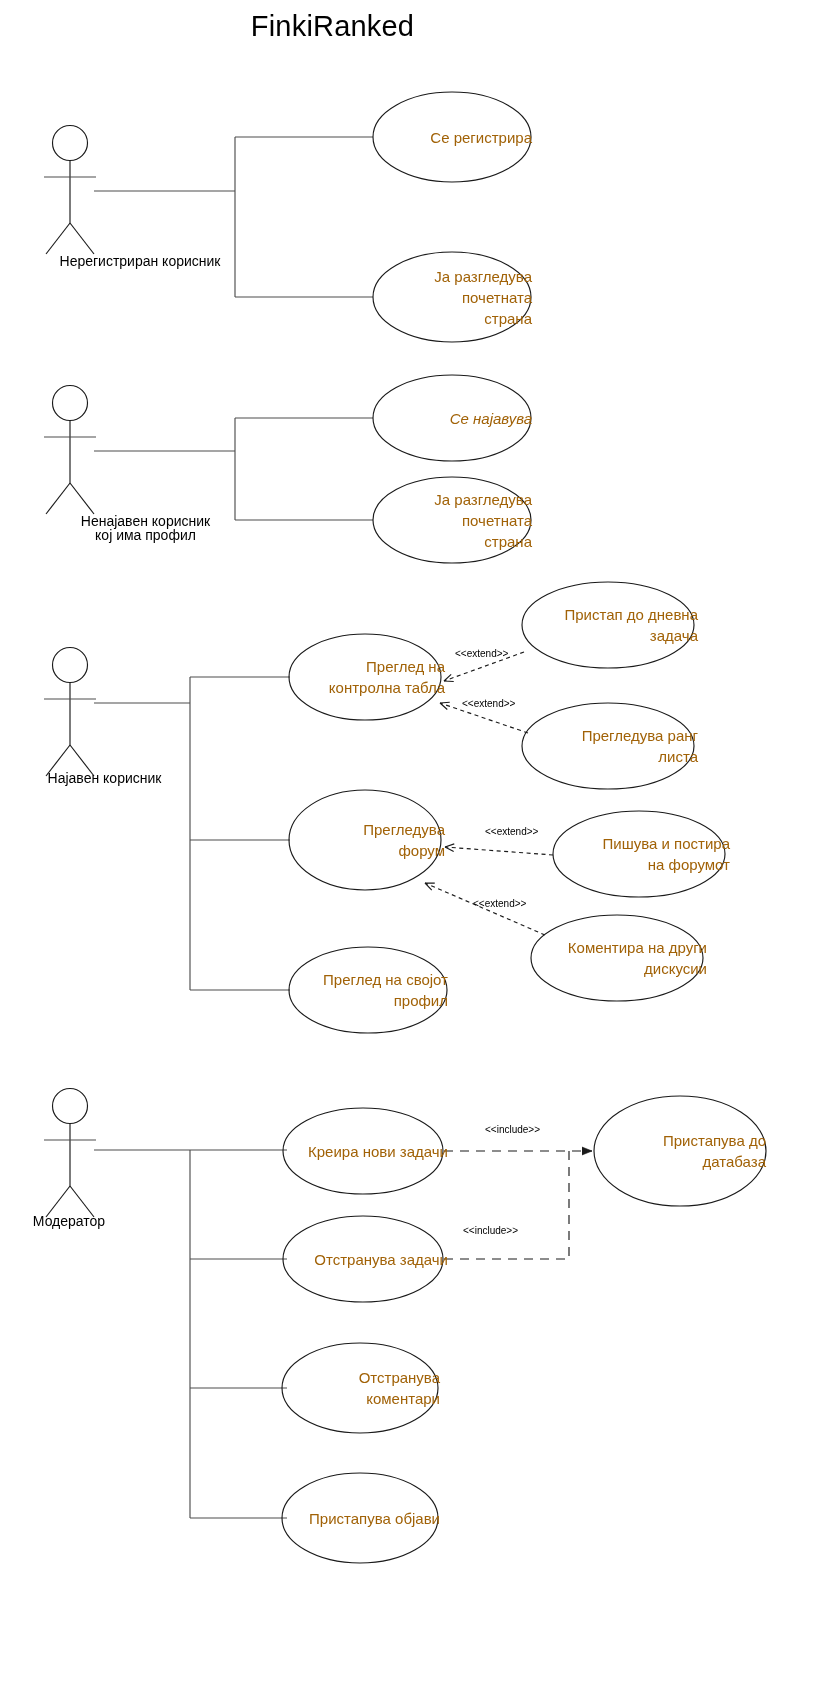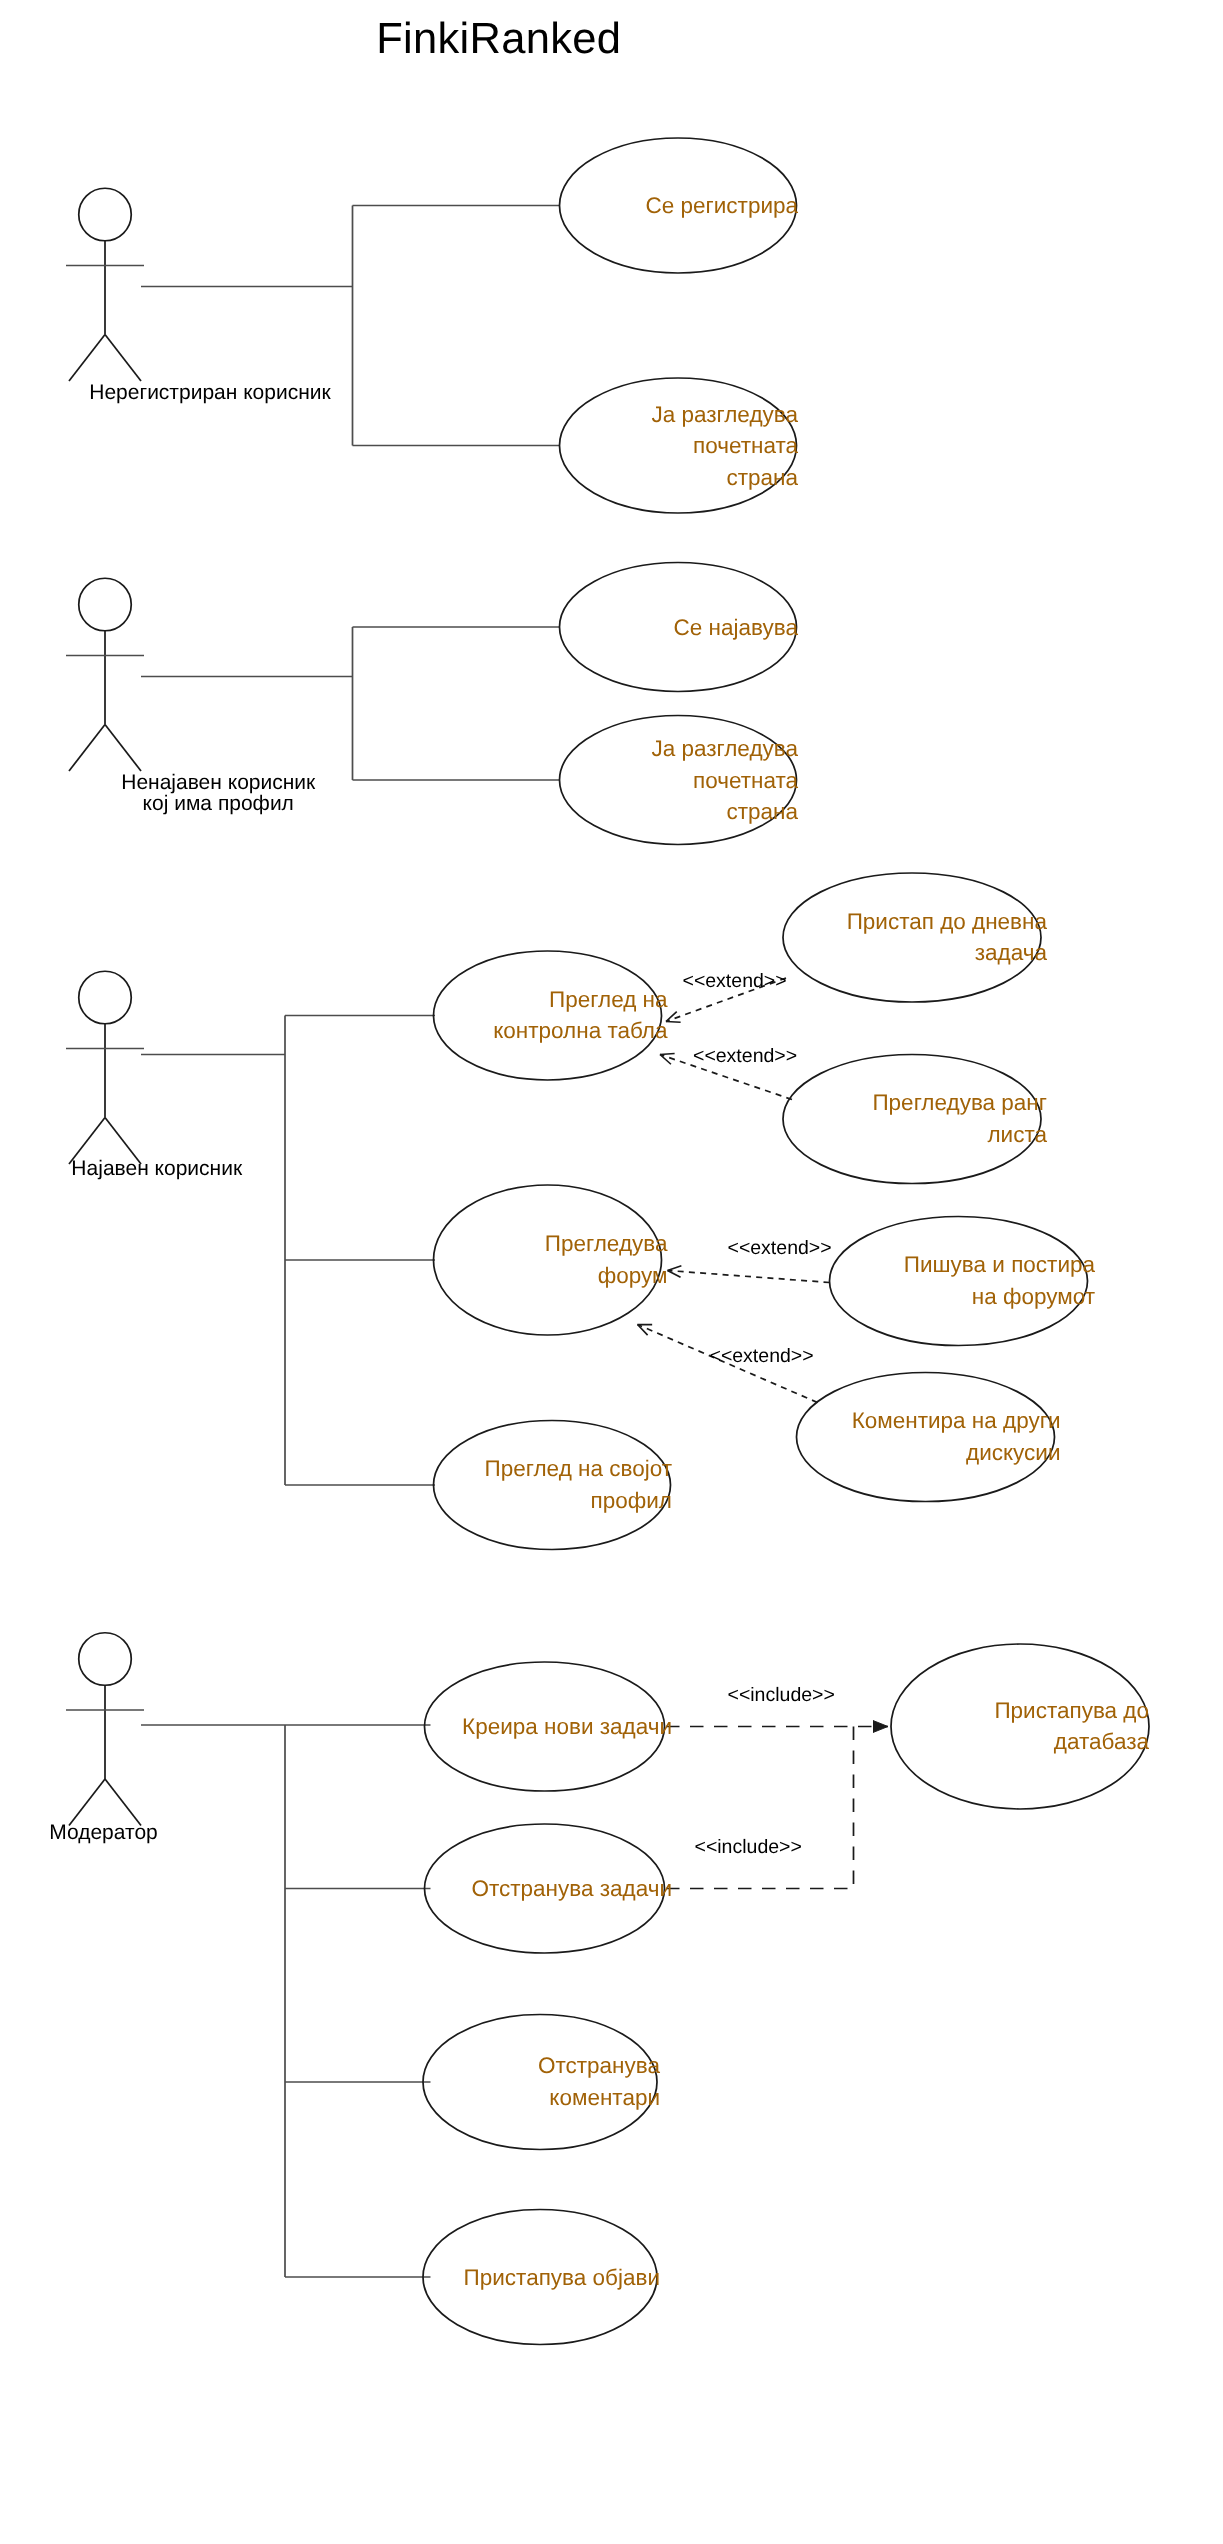--- a/index.html
+++ b/index.html
@@ -51,21 +51,21 @@
     position: absolute;
     text-align: center;
     font-size: 14px;
     line-height: 13.5px;
     color: #000;
   }
   .actor-label span { display: block; }
   
   .stereo-label {
     position: absolute;
-    font-size: 13px;
+    font-size: 10px;
     line-height: 11px;
     color: #000;
     white-space: nowrap;
   }
 </style>
 </head>
 <body>
 
 <div id="canvas">
 
@@ -185,21 +185,21 @@
   </div>
 
   <div class="uc-label" style="left:372px; top:127px; width:160px;">
     <span>Се регистрира</span>
   </div>
   <div class="uc-label" style="left:372px; top:266px; width:160px;">
     <span>Ја разгледува</span>
     <span>почетната</span>
     <span>страна</span>
   </div>
-  <div class="uc-label" style="left:372px; top:408px; width:160px;">
+  <div class="uc-label" style="left:372px; top:408px; width:160px;font-style:italic;">
     <span>Се најавува</span>
   </div>
   <div class="uc-label" style="left:372px; top:489px; width:160px;">
     <span>Ја разгледува</span>
     <span>почетната</span>
     <span>страна</span>
   </div>
   <div class="uc-label" style="left:285px; top:656px; width:160px;">
     <span>Преглед на</span>
     <span>контролна табла</span>

